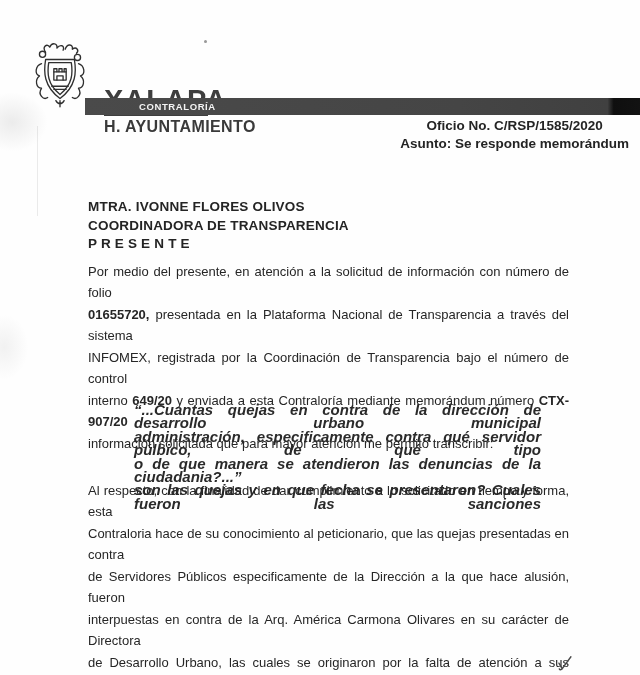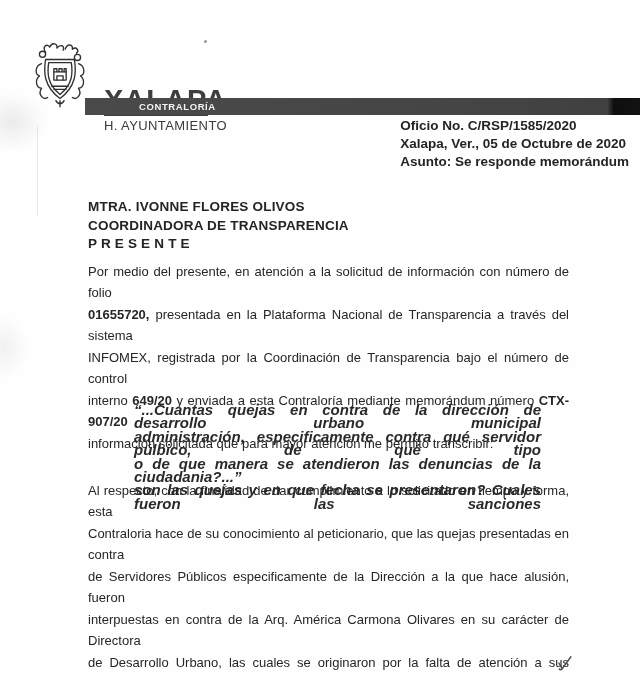--- a/index.html
+++ b/index.html
@@ -30,22 +30,22 @@
     line-height: 27px;
     transform: scaleY(1.04);
     transform-origin: left top;
   }
   .brand-rule {
     width: 104px; height: 2px;
     background: #3e3e3e;
     margin-top: 1px;
   }
   .brand-org {
-    font-size: 13px;
-    font-weight: normal;
+    font-size: 16px;
+    font-weight: bold;
     letter-spacing: 0.4px;
     color: #3a3a3a;
     margin-top: 2px;
   }
   .dept-bar {
     position: absolute;
     left: 85px; top: 98px;
     width: 574px; height: 17px;
     background: linear-gradient(90deg,
       #4a4a4a 0%, #454545 60%, #404040 84%,
@@ -58,21 +58,21 @@
   .dept-bar-label {
     color: #f4f4f4;
     font-size: 9.5px;
     font-weight: bold;
     letter-spacing: 0.6px;
     padding-left: 6px;
   }
   .meta {
     position: absolute;
     top: 117px; right: 11px;
-    text-align: left;
+    text-align: center;
     font-size: 13.5px;
     font-weight: bold;
     line-height: 18px;
     color: #242424;
   }
 
   
   .addressee {
     position: absolute;
     left: 88px; top: 198px;
@@ -169,21 +169,20 @@
     <div class="brand-rule"></div>
     <div class="brand-org">H. AYUNTAMIENTO</div>
   </div>
 
   <div class="dept-bar">
     <span class="dept-bar-label">CONTRALORÍA</span>
   </div>
 
   <div class="meta">
     <div>Oficio No. C/RSP/1585/2020</div>
-    <div>Xalapa, Ver., 05 de Octubre de 2020</div>
     <div>Asunto: Se responde memorándum</div>
   </div>
 
   <div class="addressee">
     <div>MTRA. IVONNE FLORES OLIVOS</div>
     <div>COORDINADORA DE TRANSPARENCIA</div>
     <div>P R E S E N T E</div>
   </div>
 
   <div class="para para1">

